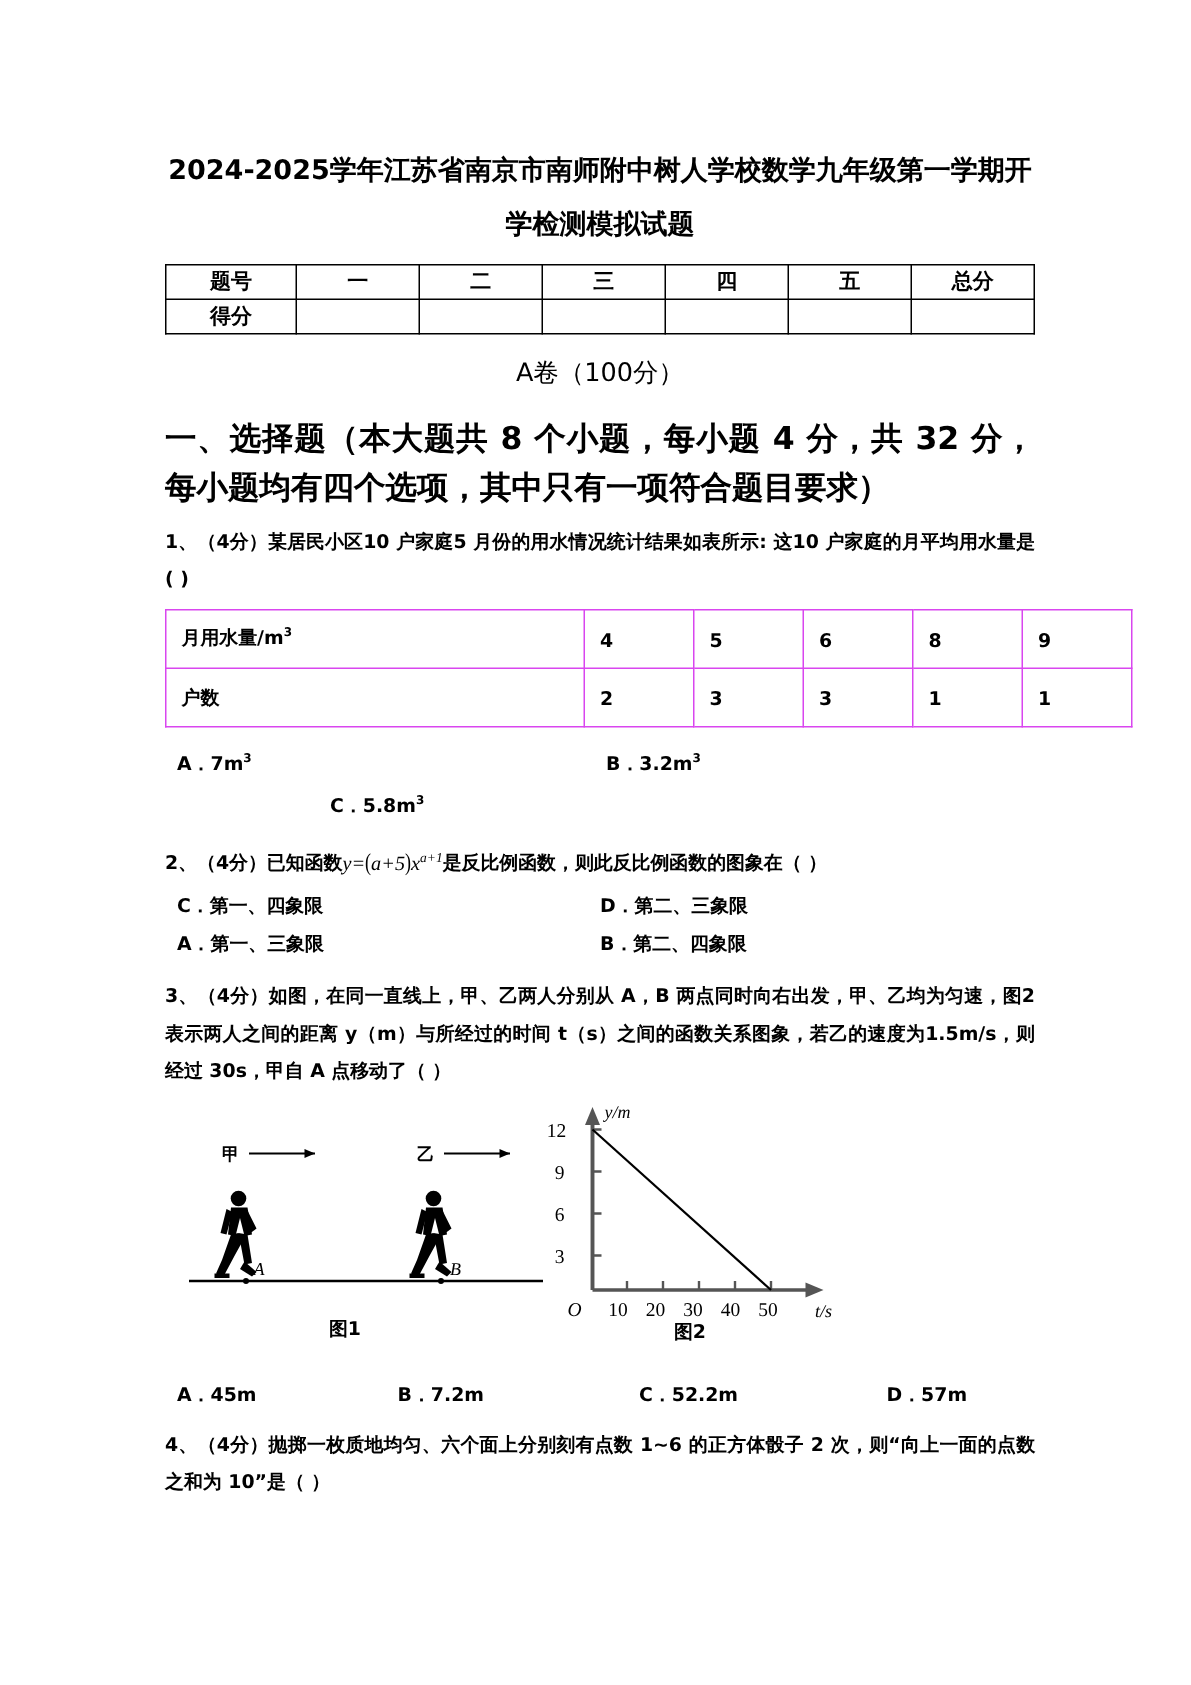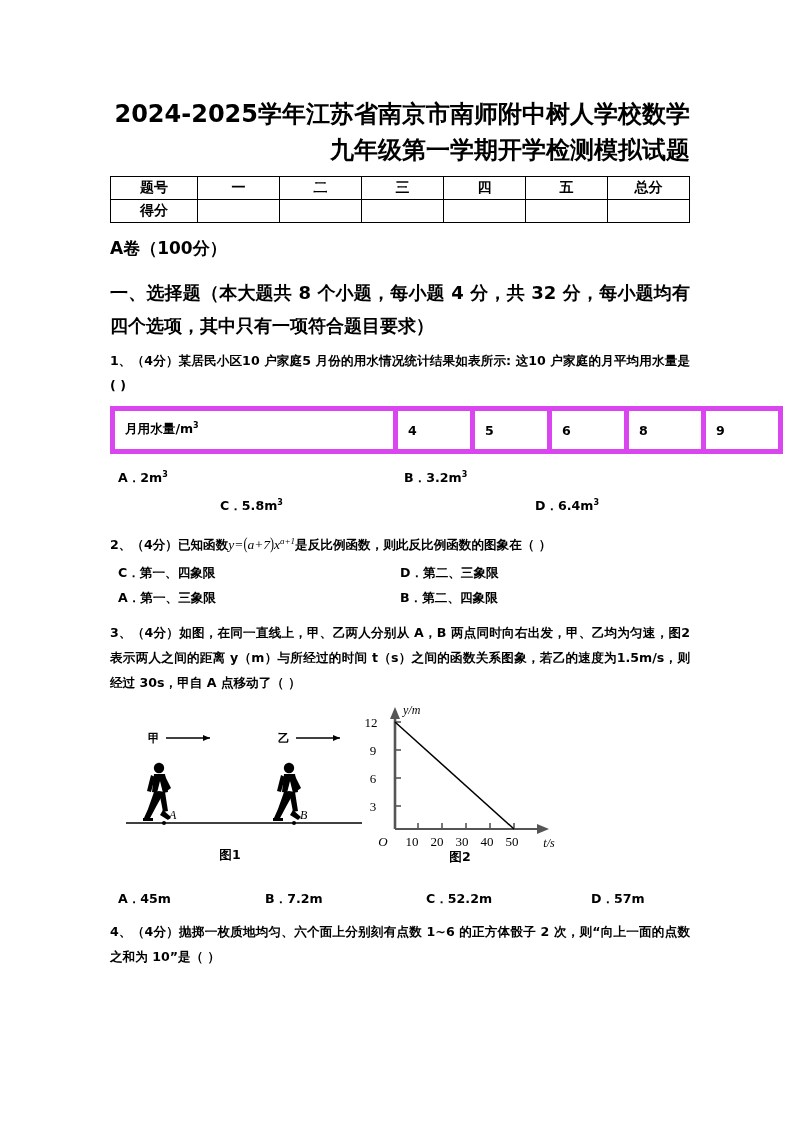--- a/index.html
+++ b/index.html
@@ -27,23 +27,23 @@
     position: absolute;
     left: 110px;
     top: 96px;
     width: 580px;
   }
 
   
   .doc-title {
     font-family: "DejaVu Sans", "Liberation Sans", sans-serif;
     font-weight: bold;
-    font-size: 24px;
+    font-size: 18px;
     line-height: 36px;
-    text-align: right;
+    text-align: center;
     letter-spacing: 0px;
     margin: 0 0 4px 0;
   }
 
   
   table.score-table {
     border-collapse: collapse;
     width: 580px;
     margin: 8px 0 0 0;
     table-layout: fixed;
@@ -55,31 +55,32 @@
     vertical-align: middle;
     font-size: 14px;
     font-family: "DejaVu Sans", "Liberation Sans", sans-serif;
     font-weight: bold;
     padding: 0;
   }
   table.score-table td.hd-first { width: 86px; }
 
   
   .paper-part {
-    font-family: "DejaVu Sans", "Liberation Sans", sans-serif;
-    font-weight: bold;
+    text-align: center;
+    font-family: "DejaVu Sans", "Liberation Sans", sans-serif;
+    font-weight: normal;
     font-size: 17px;
     margin: 14px 0 16px 0;
   }
 
   
   .section-heading {
     font-family: "DejaVu Sans", "Liberation Sans", sans-serif;
     font-weight: bold;
-    font-size: 18px;
+    font-size: 21px;
     line-height: 33px;
     margin: 0 0 6px 0;
     text-align: justify;
   }
 
   
   .question {
     font-family: "DejaVu Sans", "Liberation Sans", sans-serif;
     font-size: 12.6px;
     font-weight: bold;
@@ -132,21 +133,21 @@
   .options.four-col .opt-d { padding-left: 46px; }
 
   
   table.data-table {
     border-collapse: collapse;
     width: 580px;
     table-layout: fixed;
     margin: 8px 0 8px 0;
   }
   table.data-table td {
-    border: 5px solid #d946ef;
+    border: 1px solid #d946ef;
     height: 38px;
     padding: 0 0 0 10px;
     font-family: "DejaVu Sans", "Liberation Sans", sans-serif;
     font-size: 12.6px;
     font-weight: bold;
     vertical-align: middle;
   }
   table.data-table td.label-cell { width: 268px; }
   table.data-table td.val-cell { width: 62px; }
   table.data-table sup { font-size: 8px; vertical-align: super; }
@@ -224,34 +225,41 @@
     <table class="data-table">
       <tbody>
           <tr>
         <td class="label-cell"><span>月用水量/m</span><sup>3</sup></td>
         <td class="val-cell">4</td>
         <td class="val-cell">5</td>
         <td class="val-cell">6</td>
         <td class="val-cell">8</td>
         <td class="val-cell">9</td>
       </tr>
+      <tr>
+        <td class="label-cell">户数</td>
+        <td class="val-cell">2</td>
+        <td class="val-cell">3</td>
+        <td class="val-cell">3</td>
+        <td class="val-cell">1</td>
+        <td class="val-cell">1</td>
+      </tr>
     </tbody>
       </table>
 
     <div class="options q1-row1">
-      <div class="opt opt-a"><span>A．</span><span>2m</span><sup>3</sup></div>
+      <div class="opt opt-a"><span>A．</span><span>7m</span><sup>3</sup></div>
       <div class="opt opt-b"><span>B．</span><span>3.2m</span><sup>3</sup></div>
     </div>
     <div class="options q1-row2">
       <div class="opt opt-c"><span>C．</span><span>5.8m</span><sup>3</sup></div>
-      <div class="opt opt-d"><span>D．</span><span>6.4m</span><sup>3</sup></div>
     </div>
 
     <div class="question" style="margin-top:10px;">
-      <span class="q-num">2、</span><span>（4分）</span><span>已知函数</span><span class="formula"><span>y</span><span>=</span><span class="paren">(</span><span>a+7</span><span class="paren">)</span><span>x</span><sup>a+1</sup></span><span>是反比例函数，则此反比例函数的图象在（  ）</span>
+      <span class="q-num">2、</span><span>（4分）</span><span>已知函数</span><span class="formula"><span>y</span><span>=</span><span class="paren">(</span><span>a+5</span><span class="paren">)</span><span>x</span><sup>a+1</sup></span><span>是反比例函数，则此反比例函数的图象在（  ）</span>
     </div>
     <div class="options two-col">
       <div class="opt opt-c"><span>C．</span><span>第一、四象限</span></div>
       <div class="opt opt-d"><span>D．</span><span>第二、三象限</span></div>
     </div>
     <div class="options two-col">
       <div class="opt opt-a"><span>A．</span><span>第一、三象限</span></div>
       <div class="opt opt-b"><span>B．</span><span>第二、四象限</span></div>
     </div>
 

